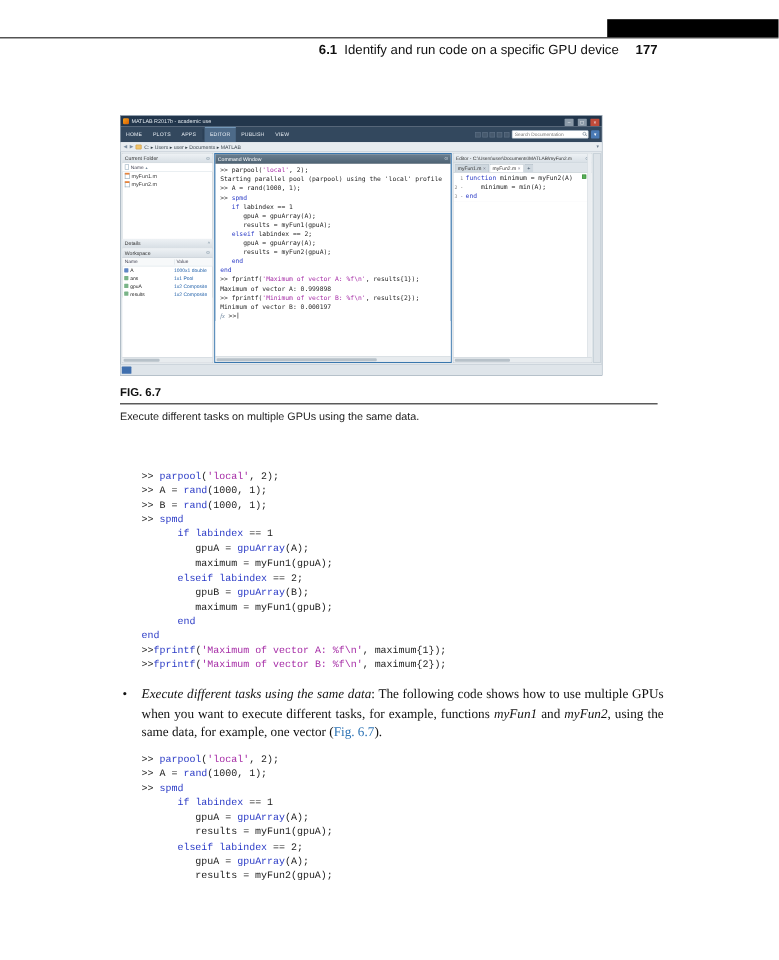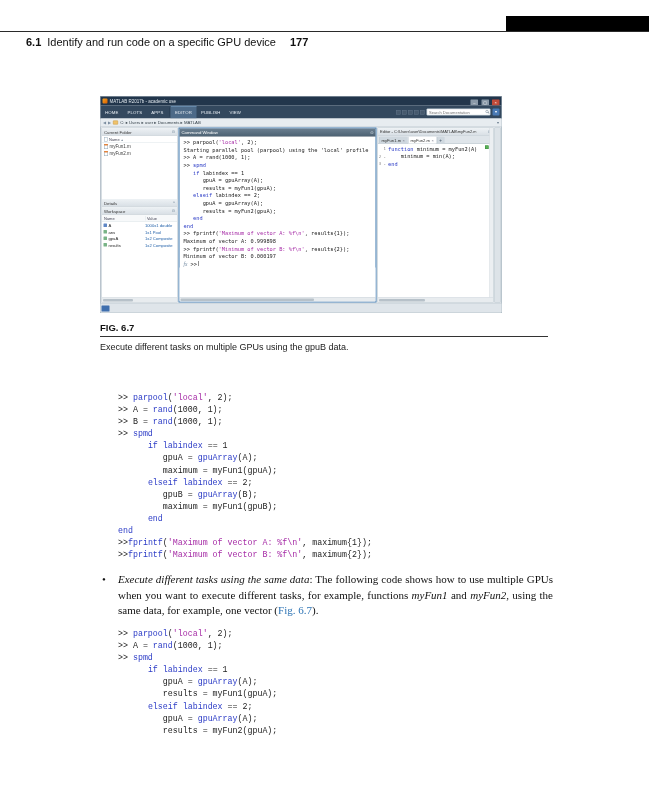--- a/index.html
+++ b/index.html
@@ -3,21 +3,21 @@
 <meta charset="utf-8">
 <style>
   * { margin:0; padding:0; box-sizing:border-box; }
   html,body { background:#fff; }
   body { width:649px; height:800px; position:relative; font-family:"Liberation Sans",sans-serif; }
   .page { position:absolute; left:0; top:0; width:649px; height:800px; background:#fff; overflow:hidden; }
 
   
   .topbar-black { position:absolute; left:506px; top:16px; width:143px; height:15px; background:#000; }
   .top-rule { position:absolute; left:0; top:31px; width:649px; height:1px; background:#2a2a2a; }
-  .running-head { position:absolute; left:0; top:36px; width:548px; font-size:11px; color:#111;padding-left:26px; }
+  .running-head { position:absolute; left:0; top:36px; width:548px; text-align:right; font-size:11px; color:#111;padding-left:26px; }
   .rh-num { font-weight:bold; margin-right:6px; }
   .rh-page { font-weight:bold; margin-left:14px; }
 
   
   .mw-outer { position:absolute; left:100px; top:96px; width:402px; height:217px; }
   .mw { width:804px; height:434px; transform:scale(.5); transform-origin:0 0;
         background:#e4e9ed; border:1px solid #8fa0ad; display:flex; flex-direction:column; }
   .mw-titlebar { height:18px; background:#22364c; display:flex; align-items:center; padding:0 4px; gap:4px; flex:none; }
   .mw-logo { width:10px; height:10px; background:linear-gradient(135deg,#f6a21d,#d95f02); border-radius:2px; flex:none; }
   .mw-title { color:#dfe6ec; font-size:9px; flex:1; white-space:nowrap; overflow:hidden; }
@@ -297,21 +297,21 @@
       </div>
 
       <div class="mw-status">
         <span class="st-busy"></span>
       </div>
     </div>
   </div>
 
   <div class="fig-label">FIG. 6.7</div>
   <div class="fig-rule"></div>
-  <div class="fig-caption">Execute different tasks on multiple GPUs using the gpuB data.</div>
+  <div class="fig-caption">Execute different tasks on multiple GPUs using the same data.</div>
 
   <div class="codeblock cb1"><div class="cl"><span class="tk-p">&gt;&gt; </span><span class="tk-k">parpool</span><span class="tk-p">(</span><span class="tk-s">'local'</span><span class="tk-p">, 2);</span></div><div class="cl"><span class="tk-p">&gt;&gt; A = </span><span class="tk-k">rand</span><span class="tk-p">(1000, 1);</span></div><div class="cl"><span class="tk-p">&gt;&gt; B = </span><span class="tk-k">rand</span><span class="tk-p">(1000, 1);</span></div><div class="cl"><span class="tk-p">&gt;&gt; </span><span class="tk-k">spmd</span></div><div class="cl"><span class="tk-p">      </span><span class="tk-k">if</span><span class="tk-p"> </span><span class="tk-k">labindex</span><span class="tk-p"> == 1</span></div><div class="cl"><span class="tk-p">         gpuA = </span><span class="tk-k">gpuArray</span><span class="tk-p">(A);</span></div><div class="cl"><span class="tk-p">         maximum = myFun1(gpuA);</span></div><div class="cl"><span class="tk-p">      </span><span class="tk-k">elseif</span><span class="tk-p"> </span><span class="tk-k">labindex</span><span class="tk-p"> == 2;</span></div><div class="cl"><span class="tk-p">         gpuB = </span><span class="tk-k">gpuArray</span><span class="tk-p">(B);</span></div><div class="cl"><span class="tk-p">         maximum = myFun1(gpuB);</span></div><div class="cl"><span class="tk-p">      </span><span class="tk-k">end</span></div><div class="cl"><span class="tk-k">end</span></div><div class="cl"><span class="tk-p">&gt;&gt;</span><span class="tk-k">fprintf</span><span class="tk-p">(</span><span class="tk-s">'Maximum of vector A: %f\n'</span><span class="tk-p">, maximum{1});</span></div><div class="cl"><span class="tk-p">&gt;&gt;</span><span class="tk-k">fprintf</span><span class="tk-p">(</span><span class="tk-s">'Maximum of vector B: %f\n'</span><span class="tk-p">, maximum{2});</span></div></div>
 
   <div class="bullet-para">
     <span class="bullet-marker">•</span>
     <span><span class="seg-i">Execute different tasks using the same data</span><span class="seg-r">: The following code shows how to use multiple GPUs when you want to execute different tasks, for example, functions </span><span class="seg-i">myFun1</span><span class="seg-r"> and </span><span class="seg-i">myFun2</span><span class="seg-r">, using the same data, for example, one vector (</span><span class="seg-link">Fig. 6.7</span><span class="seg-r">).</span></span>
   </div>
 
   <div class="codeblock cb2"><div class="cl"><span class="tk-p">&gt;&gt; </span><span class="tk-k">parpool</span><span class="tk-p">(</span><span class="tk-s">'local'</span><span class="tk-p">, 2);</span></div><div class="cl"><span class="tk-p">&gt;&gt; A = </span><span class="tk-k">rand</span><span class="tk-p">(1000, 1);</span></div><div class="cl"><span class="tk-p">&gt;&gt; </span><span class="tk-k">spmd</span></div><div class="cl"><span class="tk-p">      </span><span class="tk-k">if</span><span class="tk-p"> </span><span class="tk-k">labindex</span><span class="tk-p"> == 1</span></div><div class="cl"><span class="tk-p">         gpuA = </span><span class="tk-k">gpuArray</span><span class="tk-p">(A);</span></div><div class="cl"><span class="tk-p">         results = myFun1(gpuA);</span></div><div class="cl"><span class="tk-p">      </span><span class="tk-k">elseif</span><span class="tk-p"> </span><span class="tk-k">labindex</span><span class="tk-p"> == 2;</span></div><div class="cl"><span class="tk-p">         gpuA = </span><span class="tk-k">gpuArray</span><span class="tk-p">(A);</span></div><div class="cl"><span class="tk-p">         results = myFun2(gpuA);</span></div></div>
 

